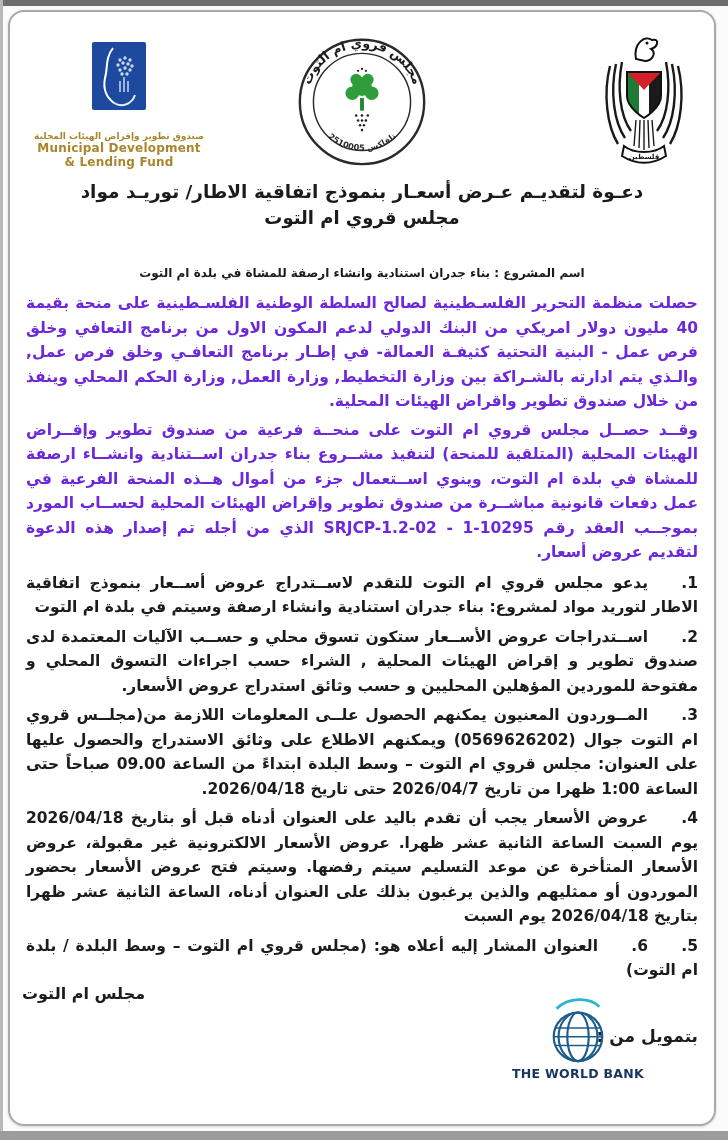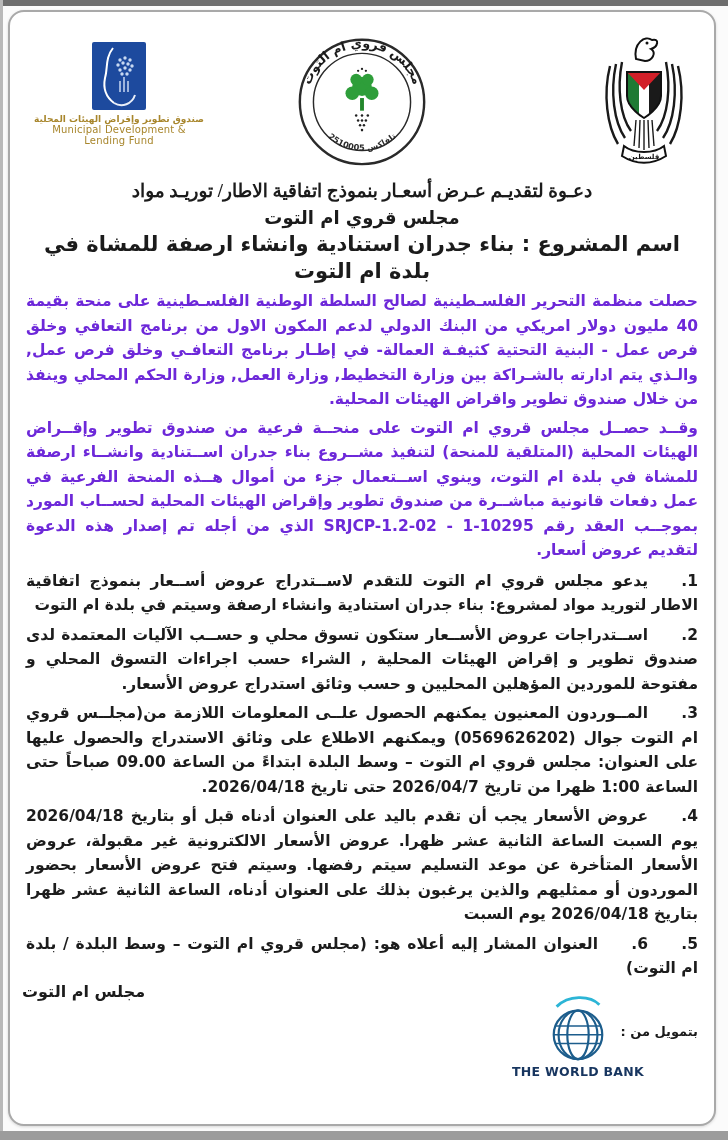--- a/index.html
+++ b/index.html
@@ -17,49 +17,49 @@
     position:absolute;left:8px;top:10px;width:708px;height:1116px;
     background:#ffffff;border:2px solid #a9a9a9;border-radius:16px;
     box-sizing:border-box;padding:12px 16px;overflow:hidden;
     box-shadow:0 1px 3px rgba(0,0,0,.15);
   }
 
   
   .logos{position:relative;height:150px;}
   .mdlf{position:absolute;left:8px;top:18px;width:170px;text-align:center;}
   .mdlf svg{display:block;margin:0 auto;}
-  .mdlf-ar{font-size:9px;font-weight:bold;color:#a8862c;margin-top:4px;direction:rtl;}
-  .mdlf-en{font-size:10px;font-weight:normal;color:#a8862c;letter-spacing:.2px;}
+  .mdlf-ar{font-size:9px;font-weight:bold;color:#a8862c;margin-top:21px;direction:rtl;}
+  .mdlf-en{font-size:12px;font-weight:bold;color:#a8862c;letter-spacing:.2px;}
   .stamp{position:absolute;left:50%;transform:translateX(-50%);top:6px;}
   .emblem{position:absolute;right:4px;top:4px;}
 
   
   .title-block{margin-top:4px;}
   .t{direction:rtl;text-align:center;font-weight:bold;color:#1b1b1b;}
-  .t1{font-size:18.5px;line-height:27px;font-family:Liberation Serif, serif;}
+  .t1{font-size:18.5px;line-height:27px;}
   .t2{font-size:18px;line-height:26px;}
   .t3{font-size:18px;line-height:27px;}
-  .t4{font-size:21px;line-height:27px;}
+  .t4{font-size:12px;line-height:27px;margin-top:29px;}
 
   
   .para{
     direction:rtl;text-align:justify;font-weight:bold;
     font-size:15.5px;line-height:24.5px;margin:4px 0 0 0;color:#6d28d9;
   }
   .list{margin-top:6px;}
   .list-item{
     direction:rtl;text-align:justify;font-weight:bold;
     font-size:15.5px;line-height:24.5px;color:#1c1c1c;margin-bottom:5px;
   }
   .num{float:right;width:50px;direction:ltr;unicode-bidi:isolate;text-align:right;padding-left:4px;box-sizing:border-box;}
 
   
   .bottom-zone{position:relative;height:130px;margin-top:2px;}
   .signature{position:absolute;left:-4px;top:-4px;direction:rtl;font-weight:bold;font-size:16px;}
-  .funding-label{position:absolute;right:0px;top:38px;direction:rtl;font-weight:bold;font-size:13px;}
+  .funding-label{position:absolute;right:0px;top:38px;direction:rtl;font-weight:bold;font-size:17px;}
   .wb{position:absolute;left:484px;top:6px;width:136px;text-align:center;}
   .wb svg{display:block;margin:0 auto;}
   .wb-name{font-size:12.5px;font-weight:bold;color:#17355f;letter-spacing:.3px;white-space:nowrap;}
 </style>
 </head>
 <body>
 
 <div class="strip-top"></div>
 <div class="strip-left"></div>
 <div class="strip-bottom"></div>

